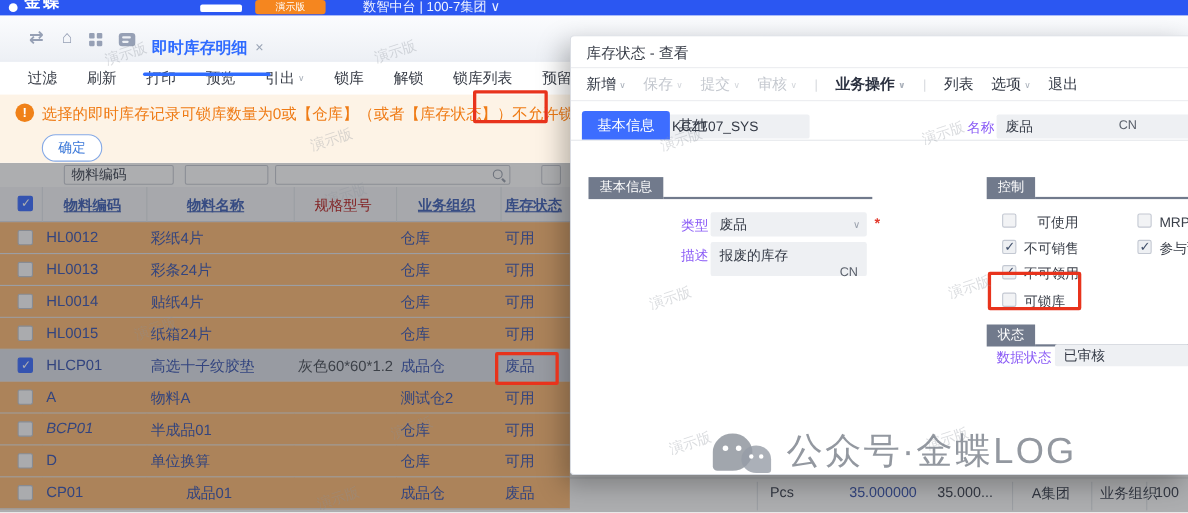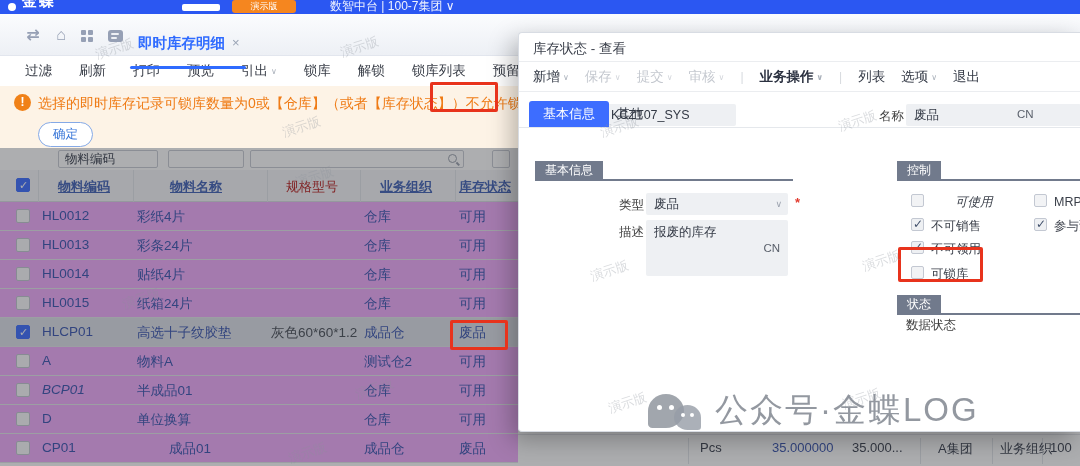--- a/index.html
+++ b/index.html
@@ -50,21 +50,21 @@
   .f-input { top:2px; height:18px; border:1px solid #c9ccd4; border-radius:2px; background:#fff;
              font-size:12.5px; color:#3c4250; line-height:16px; padding-left:6px; }
   .mag { top:6px; width:9px; height:9px; border:1.5px solid #9aa1ad; border-radius:50%; }
   .mag::after { content:""; position:absolute; left:7px; top:8px; width:4px; height:1.5px; background:#9aa1ad; transform:rotate(45deg); }
 
   .g-head { left:0; top:22px; width:1080px; height:32px; background:#f5f6f8; border-bottom:1px solid #d9dce3; }
   .g-head .h { position:absolute; top:8px; font-size:13px; color:#4262b6; text-decoration:underline; font-weight:bold; }
   .g-head .h.plain { color:#b91c1c; text-decoration:none; font-weight:normal; }
   .colline { position:absolute; top:22px; width:1px; height:272px; background:#e2e5ea; }
 
-  .row { position:absolute; left:0; width:518px; height:29px; border-bottom:1px solid #e4e6ea; background:#f0abfc; }
+  .row { position:absolute; left:0; width:518px; height:29px; border-bottom:1px solid #e4e6ea; background:#fdba74; }
   .row.sel { background:#dde1e9; }
   .row .c { position:absolute; top:6px; font-size:13.5px; color:#3a55b0; white-space:nowrap; }
   .row .c.dark { color:#4a4f58; }
   .cb { position:absolute; width:14px; height:14px; border:1px solid #c2c7d1; background:#fafbfc; border-radius:2px; }
   .cb.on { background:#3d6dff; border-color:#3d6dff; }
   .cb.on::after { content:"✓"; position:absolute; left:2px; top:-1px; font-size:11px; color:#fff; font-weight:bold; line-height:14px; }
 
   .frag { position:absolute; top:292px; font-size:13px; color:#3c4250; white-space:nowrap; }
   .frag.blue { color:#3a55b0; }
   .fragline { position:absolute; top:286px; left:518px; width:562px; height:1px; background:#e4e6ea; }
@@ -75,21 +75,21 @@
            border:1px solid #d8dce3; border-right:none; border-radius:4px 0 0 4px;
            box-shadow:-6px 8px 24px rgba(0,0,0,.28); overflow:hidden; }
   .m-title { position:absolute; left:14px; top:7px; font-size:13.5px; color:#3a3f4a; }
   .m-tb { position:absolute; left:0; top:28px; width:562px; height:31px; border-top:1px solid #ebedf0;
           border-bottom:1px solid #ebedf0; display:flex; align-items:center; padding-left:14px; gap:16px; }
   .m-tb .ti { font-size:13.5px; color:#333945; cursor:pointer; flex:none; }
   .m-tb .ti.strong { color:#2b3140; font-weight:bold; }
   .m-tb .ti.dis { color:#c4c8cf; cursor:default; }
   .m-tb .sep { color:#d7dade; font-size:12px; flex:none; }
 
-  .m-label { position:absolute; font-size:12.5px; color:#404040; }
+  .m-label { position:absolute; font-size:12.5px; color:#8b5cf6; }
   .m-field { position:absolute; height:22px; background:#eef0f3; border-radius:2px; font-size:12.5px;
              color:#333945; line-height:22px; padding-left:8px; }
   .lang { position:absolute; font-size:11.5px; color:#5a606b; }
 
   .m-tab { position:absolute; top:68px; height:26px; padding:0 14px; font-size:13px; line-height:26px;
            border-radius:3px 3px 0 0; cursor:pointer; }
   .m-tab.active { background:#3d6dff; color:#fff; }
   .m-tab.plain { color:#333945; }
   .m-tabline { position:absolute; left:0; top:94px; width:562px; height:1px; background:#e5e8ec; }
 
@@ -302,47 +302,48 @@
     <div class="lb">基本信息</div>
     <div class="ln"></div>
   </div>
   <div class="m-label" style="left:100px;top:164px;">类型</div>
   <div class="sel-box" style="left:127px;top:160px;width:142px;">
     <span>废品</span>
     <span class="dd">∨</span>
   </div>
   <div class="req" style="left:276px;top:162px;">*</div>
   <div class="m-label" style="left:100px;top:191px;">描述</div>
-  <div class="m-area" style="left:127px;top:187px;width:142px;height:56px;">
+  <div class="m-area" style="left:127px;top:187px;width:142px;height:31px;">
     <span>报废的库存</span>
     <span class="cn">CN</span>
   </div>
 
   <div class="group-hd" style="left:378px;top:128px;width:204px;font-family:Liberation Serif, serif;">
     <div class="lb">控制</div>
     <div class="ln"></div>
   </div>
   <div class="mcb" style="left:392px;top:161px;"></div>
-  <div class="mcb-lb" style="left:436px;top:161px;font-style:italic;">可使用</div>
+  <div class="mcb-lb" style="left:424px;top:161px;">可使用</div>
   <div class="mcb on" style="left:392px;top:185px;"></div>
   <div class="mcb-lb" style="left:412px;top:185px;">不可销售</div>
   <div class="mcb on" style="left:392px;top:208px;"></div>
   <div class="mcb-lb" style="left:412px;top:208px;">不可领用</div>
   <div class="mcb" style="left:392px;top:233px;"></div>
   <div class="mcb-lb" style="left:412px;top:233px;">可锁库</div>
   <div class="mcb" style="left:515px;top:161px;"></div>
   <div class="mcb-lb" style="left:535px;top:161px;">MRP可</div>
   <div class="mcb on" style="left:515px;top:185px;"></div>
   <div class="mcb-lb" style="left:535px;top:185px;">参与预</div>
 
   <div class="group-hd" style="left:378px;top:262px;width:184px;">
     <div class="lb">状态</div>
     <div class="ln"></div>
   </div>
   <div class="m-label" style="left:387px;top:284px;">数据状态</div>
+  <div class="m-field" style="left:440px;top:280px;width:122px;height:20px;line-height:20px;">已审核</div>
 </div>
 
 <div class="redbox" style="left:430px;top:82px;width:68px;height:30px;"></div>
 <div class="redbox" style="left:450px;top:320px;width:58px;height:30px;"></div>
 <div class="redbox" style="left:898px;top:247px;width:85px;height:35px;"></div>
 
 <div class="demo" style="left:95px;top:40px;">演示版</div>
 <div class="demo" style="left:340px;top:38px;">演示版</div>
 <div class="demo" style="left:282px;top:118px;">演示版</div>
 <div class="demo" style="left:600px;top:118px;">演示版</div>

